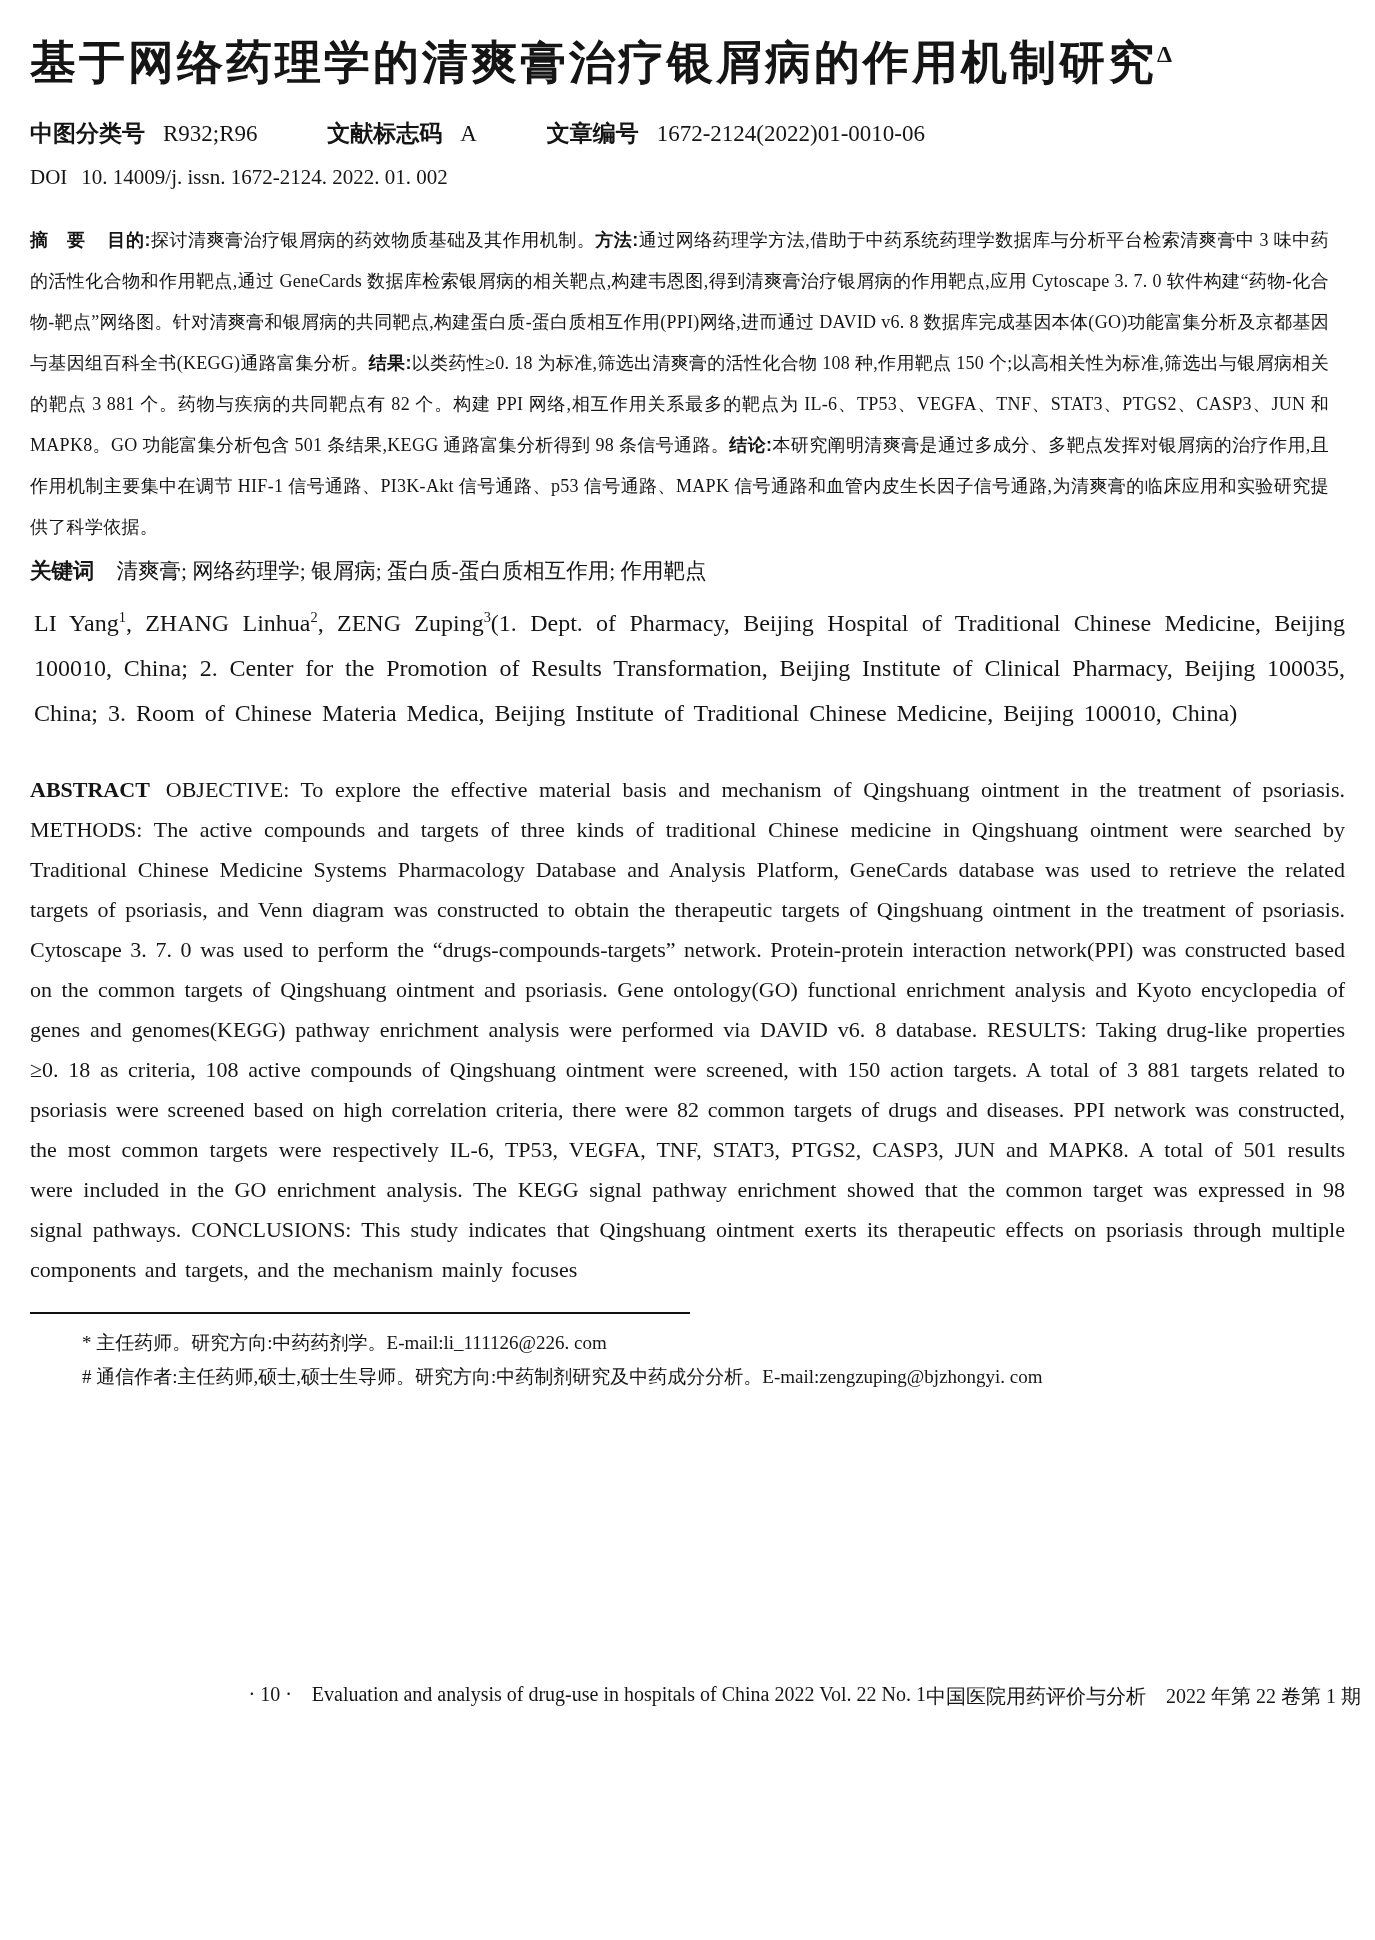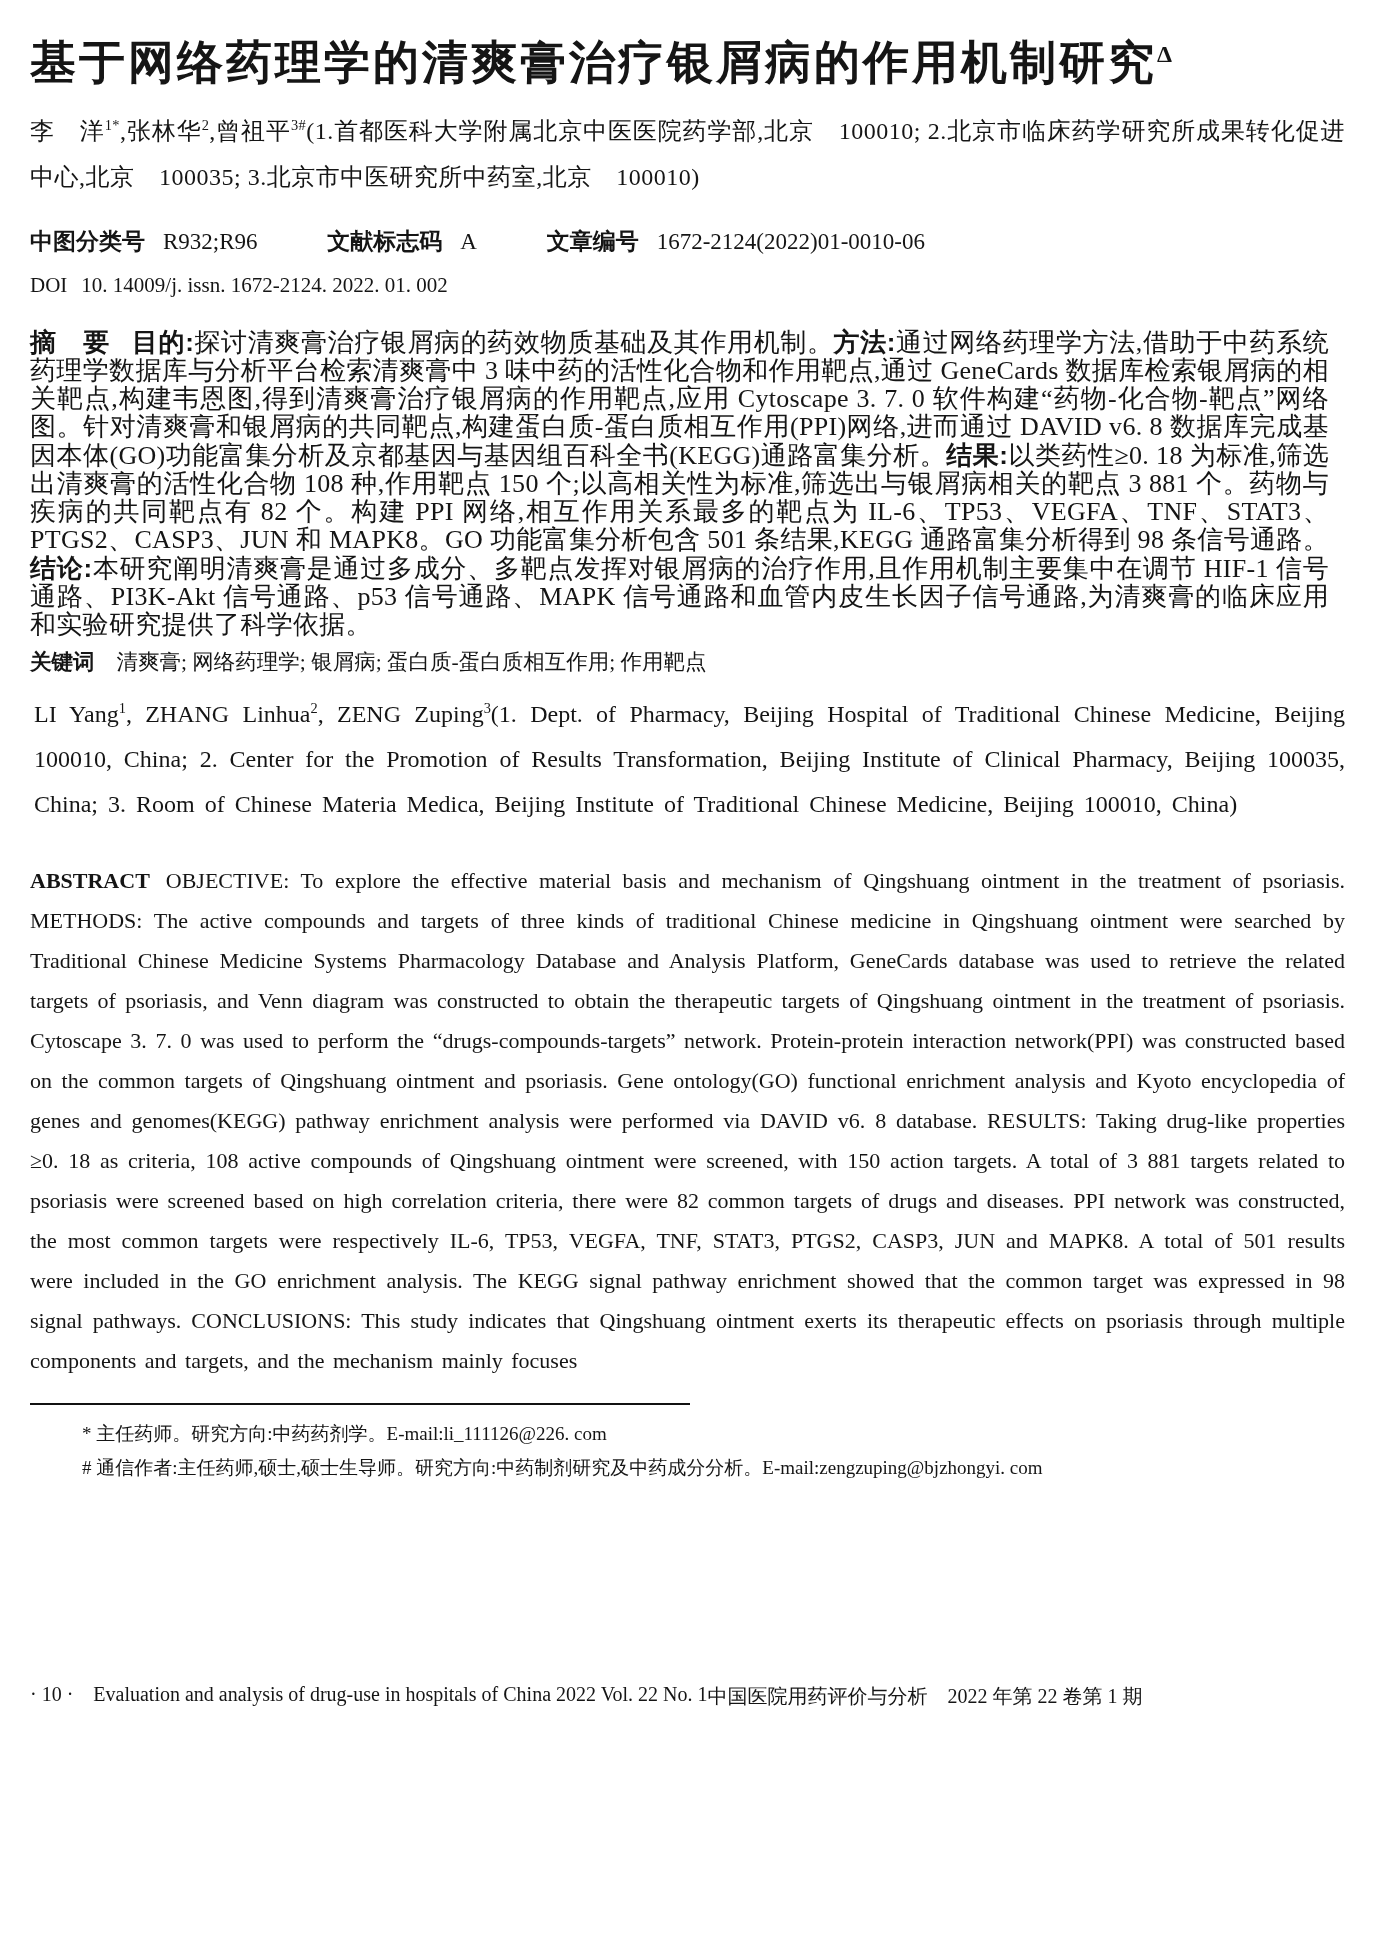--- a/index.html
+++ b/index.html
@@ -52,22 +52,22 @@
   }
   .meta-row .val { margin-right: 64px; }
   .doi-row {
     margin-top: 16px;
     font-size: 21px;
   }
   .doi-row .doi-lbl { margin-right: 14px; }
   
   .abstract-cn {
     margin: 30px 16px 0 0;
-    font-size: 26px;
-    line-height: 28px;
+    font-size: 18px;
+    line-height: 41px;
     text-align: justify;
     letter-spacing: 0.3px;
   }
   .abstract-cn .zh-b {
     font-weight: bold;
     font-family: "Liberation Sans", "DejaVu Sans", sans-serif;
   }
   .abstract-cn .head-lbl { margin-right: 22px; }
   .keywords-cn {
     margin: 6px 0 0 0;
@@ -121,36 +121,35 @@
     margin: 0 0 4px 0;
     font-size: 19px;
     line-height: 30px;
     text-indent: 52px;
     text-align: justify;
   }
   
   .footer {
     position: absolute;
     left: 30px;
-    right: 42px;
+    right: 14px;
     bottom: 22px;
     display: flex;
-    justify-content: flex-start;
+    justify-content: flex-end;
     font-size: 20px;
   }
   .footer .f-left .pgno { margin-right: 20px; }
 </style>
 </head>
 <body>
 
 <div class="page">
 
   <h1 class="title-cn"><span>基于网络药理学的清爽膏治疗银屑病的作用机制研究</span><sup>Δ</sup></h1>
 
-  <p class="authors-cn"><span>李　洋</span><sup>1*</sup><span>,张林华</span><sup>2</sup><span>,曾祖平</span><sup>3#</sup><span>(1.首都医科大学附属北京中医医院药学部,北京　100010; 2.北京市临床药学研究所成果转化促进中心,北京　100035; 3.北京市中医研究所中药室,北京　100010)</span></p>
 
   <div class="meta-row">
     <span class="lbl">中图分类号</span><span class="val">R932;R96</span>
     <span class="lbl">文献标志码</span><span class="val">A</span>
     <span class="lbl">文章编号</span><span class="val">1672-2124(2022)01-0010-06</span>
   </div>
 
   <div class="doi-row">
     <span class="doi-lbl">DOI</span><span>10. 14009/j. issn. 1672-2124. 2022. 01. 002</span>
   </div>

